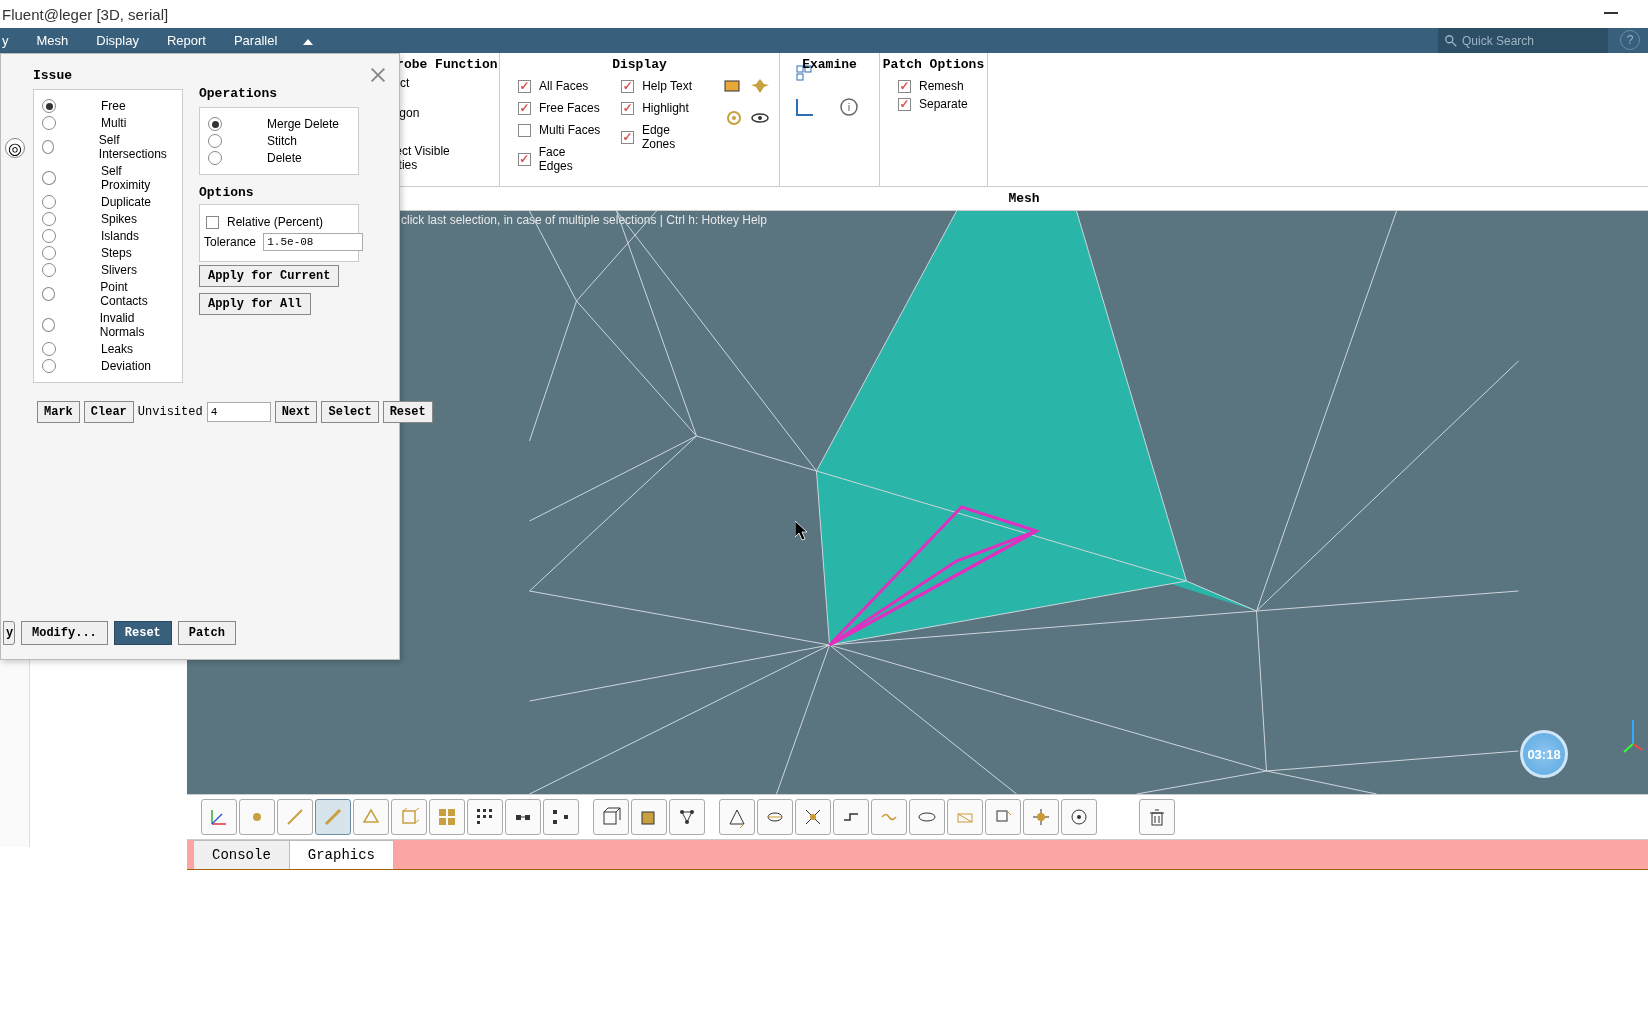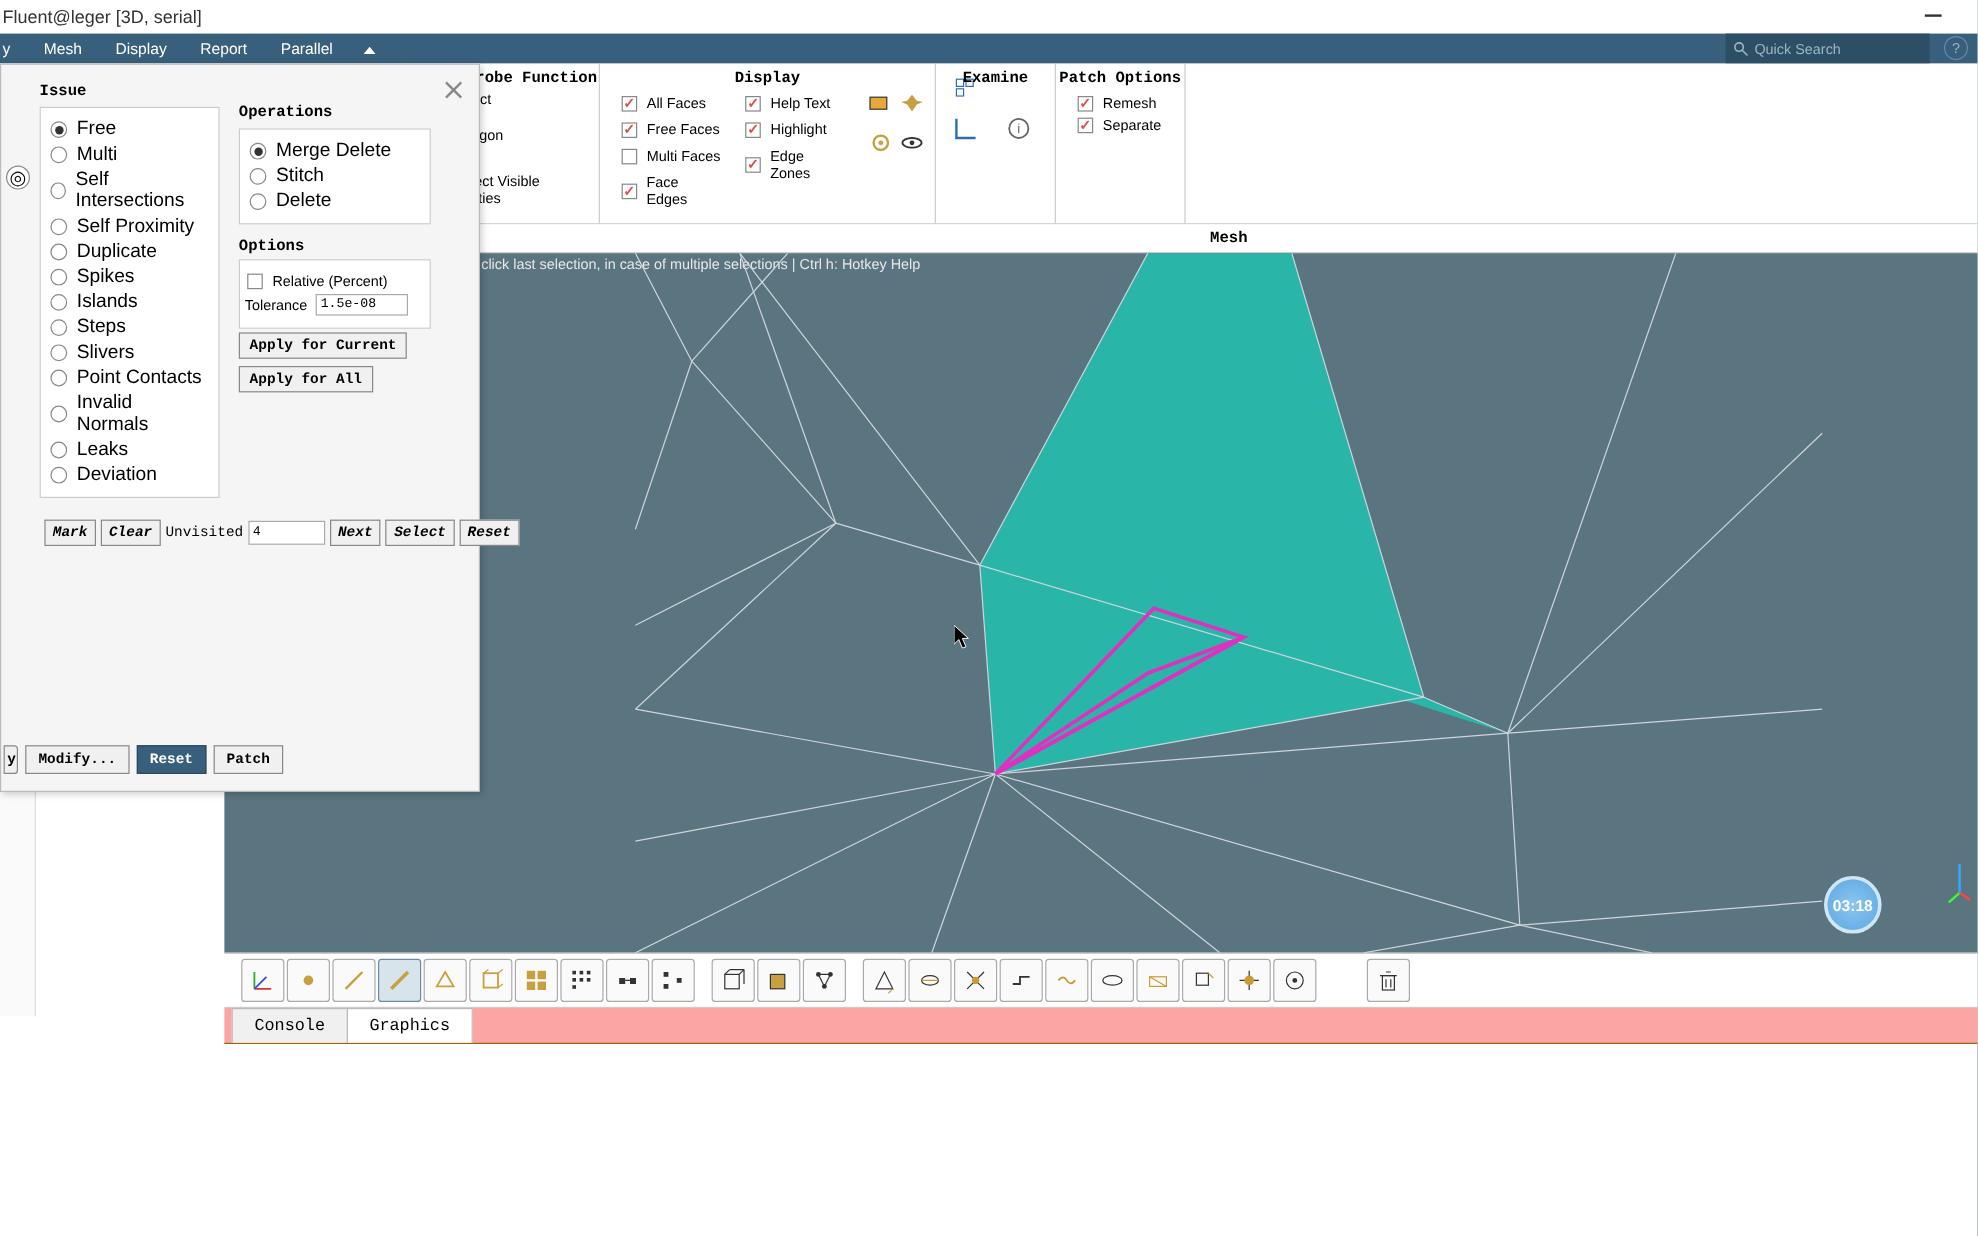--- a/index.html
+++ b/index.html
@@ -66,32 +66,32 @@
 .dialog .tab { flex: 1; height: 32px; border: 1px solid #aaa; display: flex; align-items: center; justify-content: center; font-family: "Courier New", monospace; font-size: 14px; cursor: pointer; }
 .dialog .tab.active { background: #fff; border-bottom: none; }
 .dialog .tab:not(.active) { background: #e8e8e8; }
 
 .dialog .content { display: flex; padding: 14px 32px; gap: 16px; }
 .dialog .col-issue { width: 150px; }
 .dialog .col-ops { width: 160px; margin-top: 18px; }
 .dialog .grp-title { font-family: "Courier New", monospace; font-weight: bold; font-size: 13px; margin-bottom: 6px; }
 .dialog .grp-box { border: 1px solid #ccc; padding: 6px 4px; background: #fff; }
 
-.dialog .radio-item { display: flex; align-items: center; margin: 3px 4px; font-size: 16px; font-family: "Courier New", monospace; cursor: pointer; }
+.dialog .radio-item { display: flex; align-items: center; margin: 3px 4px; font-size: 12px; font-family: "Courier New", monospace; cursor: pointer; gap: 37px; }
 .dialog .radio-item .dot { width: 14px; height: 14px; border: 1px solid #888; border-radius: 50%; margin-right: 8px; display: flex; align-items: center; justify-content: center; background: #fff; }
 .dialog .radio-item .dot.on::after { content: ""; width: 7px; height: 7px; background: #333; border-radius: 50%; }
 
 .dialog .opt-title { font-family: "Courier New", monospace; font-weight: bold; font-size: 13px; margin: 10px 0 4px 0; }
 .dialog .tol-row { display: flex; align-items: center; font-size: 12px; font-family: "Courier New", monospace; margin: 4px 0; }
-.dialog .tol-row input { width: 77px; height: 18px; border: 1px solid #aaa; font-size: 11px; padding-left: 3px; background: #fff; font-family: "Courier New", monospace; }
+.dialog .tol-row input { width: 100px; height: 18px; border: 1px solid #aaa; font-size: 11px; padding-left: 3px; background: #fff; font-family: "Courier New", monospace; }
 .dialog .btn { background: #f0f0f0; border: 1px solid #888; padding: 3px 8px; font-size: 12px; font-family: "Courier New", monospace; font-weight: bold; cursor: pointer; margin: 3px 0; display: inline-block; }
 
 .dialog .mark-row { display: flex; align-items: center; gap: 4px; padding: 0 36px; margin-top: 4px; }
 .dialog .mark-row input { width: 64px; height: 20px; border: 1px solid #aaa; background: #fff; font-size: 11px; padding-left: 3px; font-family: "Courier New", monospace; }
-.dialog .mark-row .sbtn { background: #f0f0f0; border: 1px solid #888; padding: 3px 6px; font-size: 12px; font-family: "Courier New", monospace; font-weight: bold; cursor: pointer; font-style: italic; }
+.dialog .mark-row .sbtn { background: #f0f0f0; border: 1px solid #888; padding: 3px 6px; font-size: 12px; font-family: "Courier New", monospace; font-weight: bold; cursor: pointer; }
 .dialog .mark-row .lbl { font-size: 12px; font-family: "Courier New", monospace; }
 
 .dialog .bottom-btns { position: absolute; bottom: 14px; left: 0; display: flex; gap: 6px; padding-left: 2px; align-items: center; }
 .dialog .bottom-btns .bbtn { background: #f0f0f0; border: 1px solid #888; padding: 4px 10px; font-size: 12px; font-family: "Courier New", monospace; font-weight: bold; cursor: pointer; }
 .dialog .bottom-btns .bbtn.primary { background: #385f7b; color: #fff; border-color: #2a4a60; }
 
 .sidebar-stub { position: absolute; left: 0; top: 187px; width: 30px; height: 660px; background: #fafafa; border-right: 1px solid #ddd; z-index: 50; }
 .sidebar-stub .sicon { width: 22px; height: 22px; border: 1px solid #999; border-radius: 3px; margin: 4px auto; display: flex; align-items: center; justify-content: center; background: #fff; }
 
 

